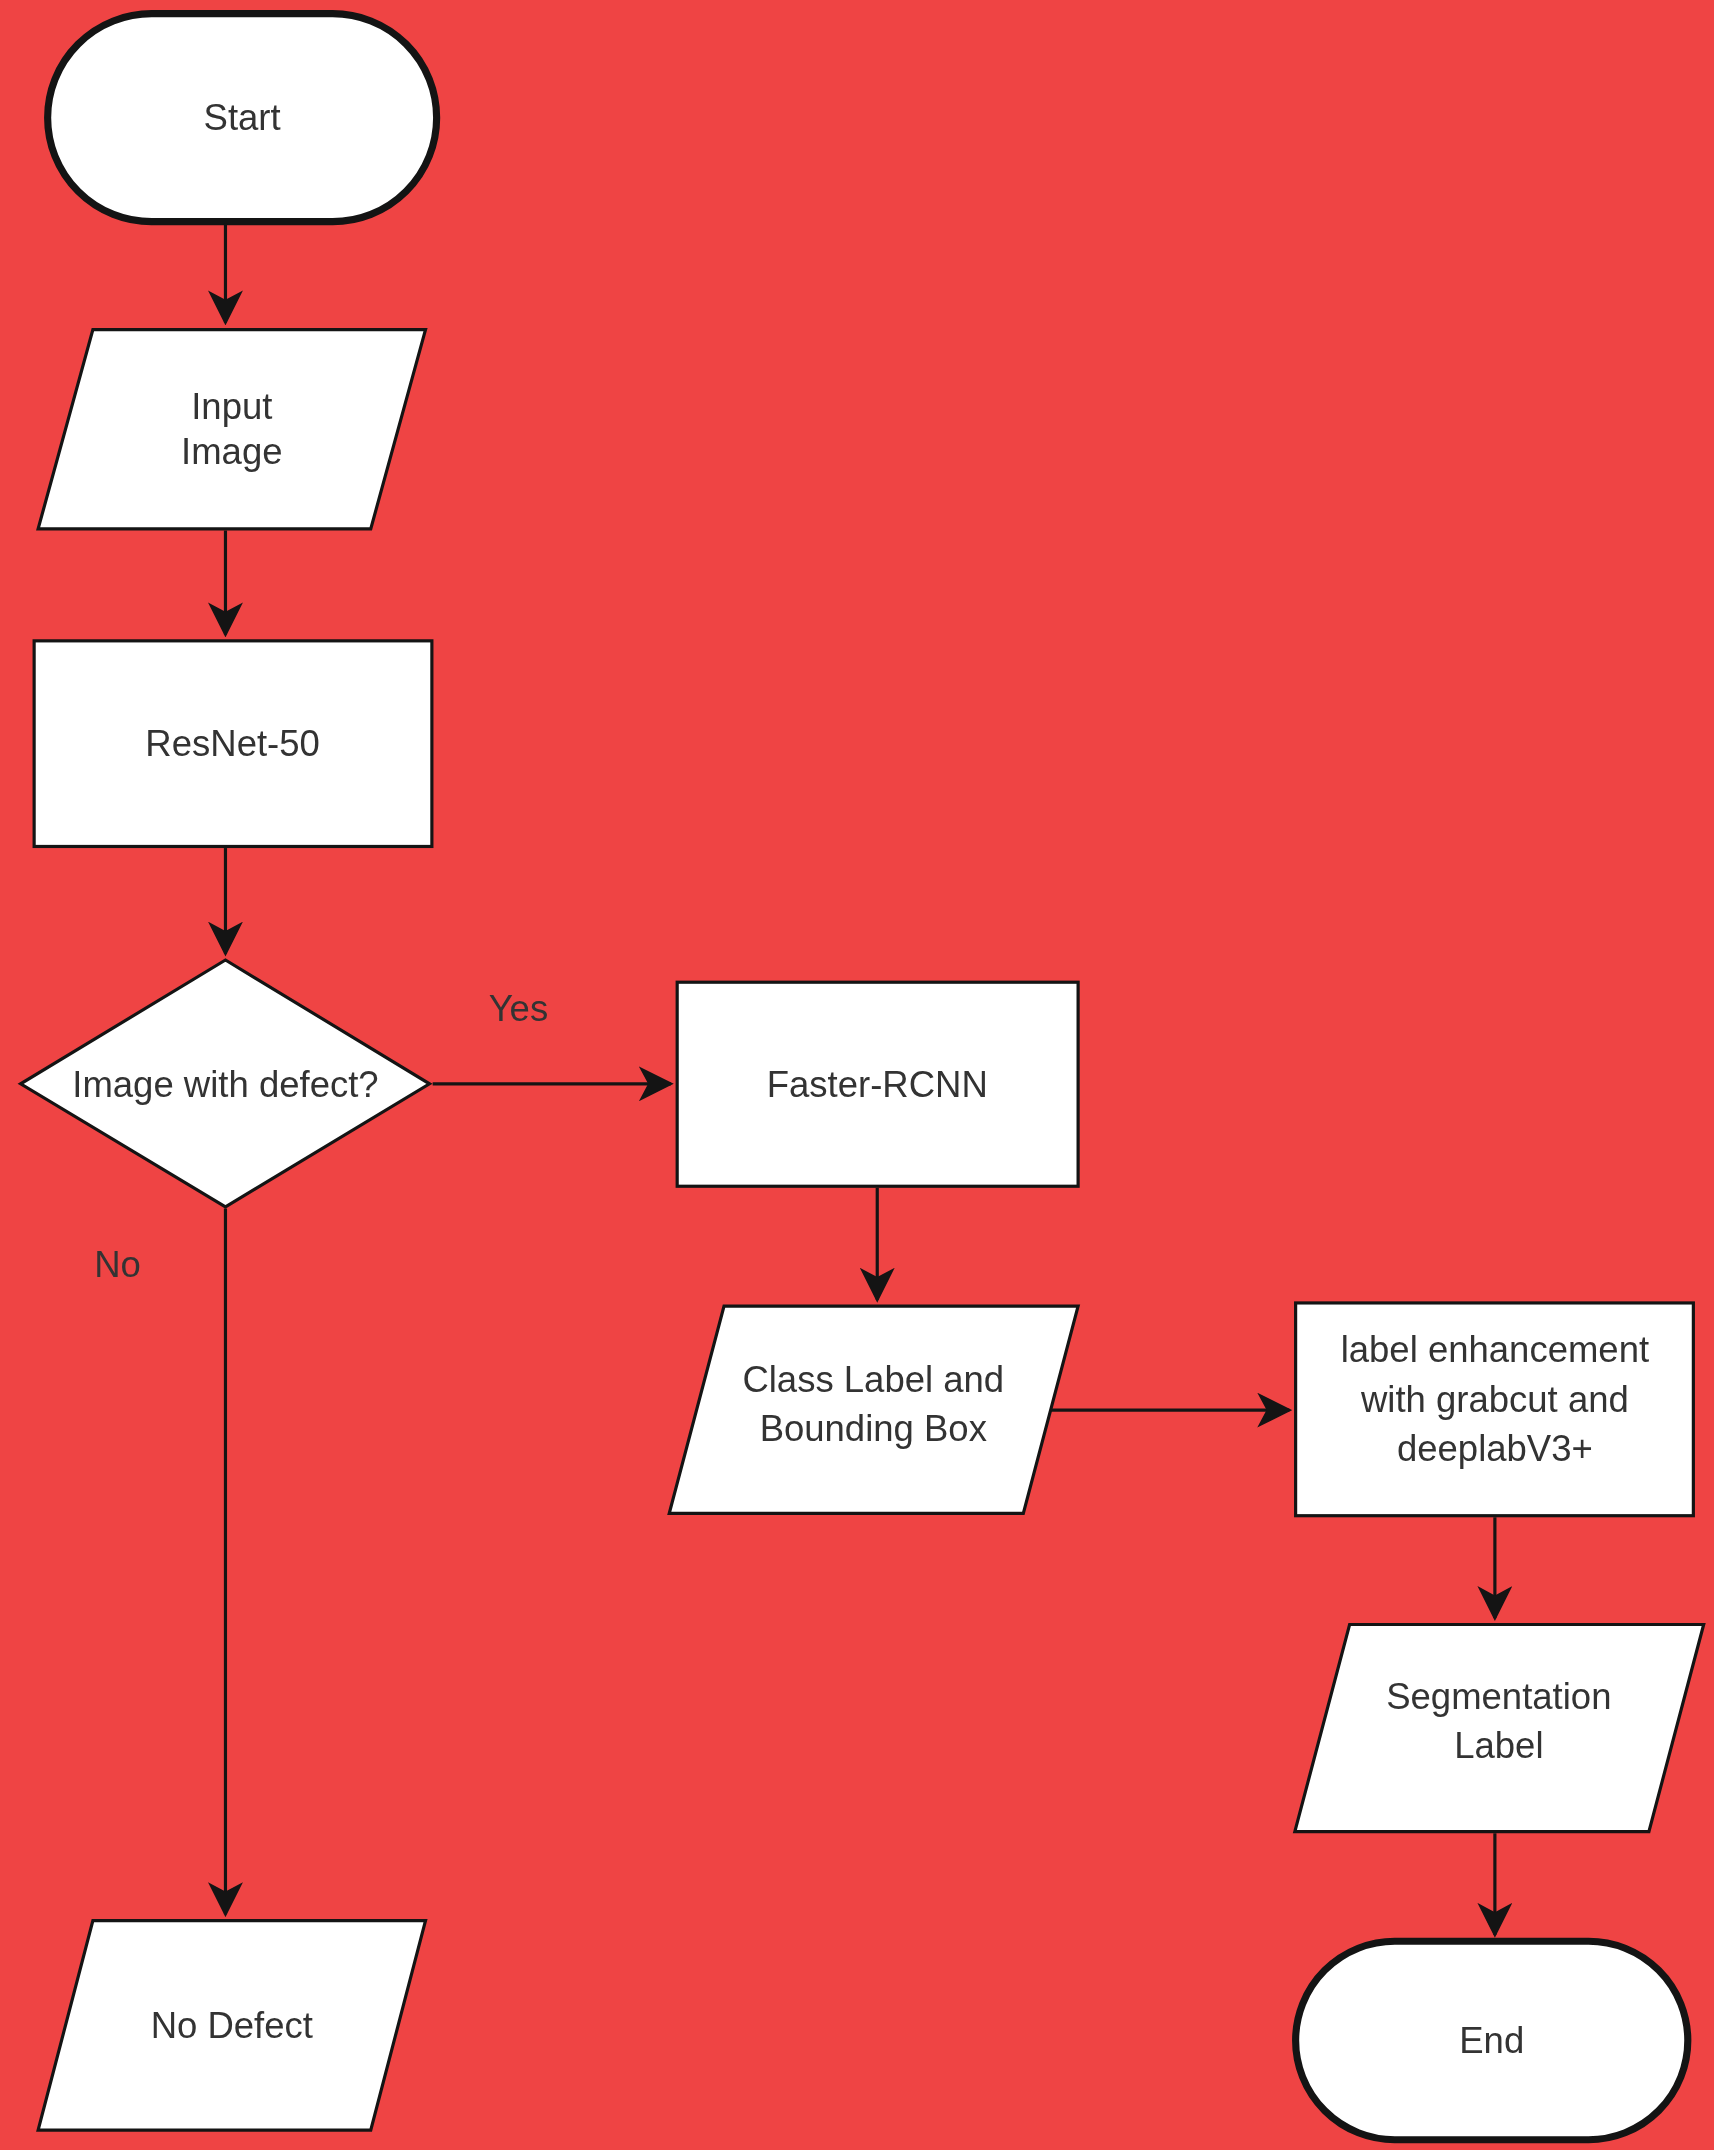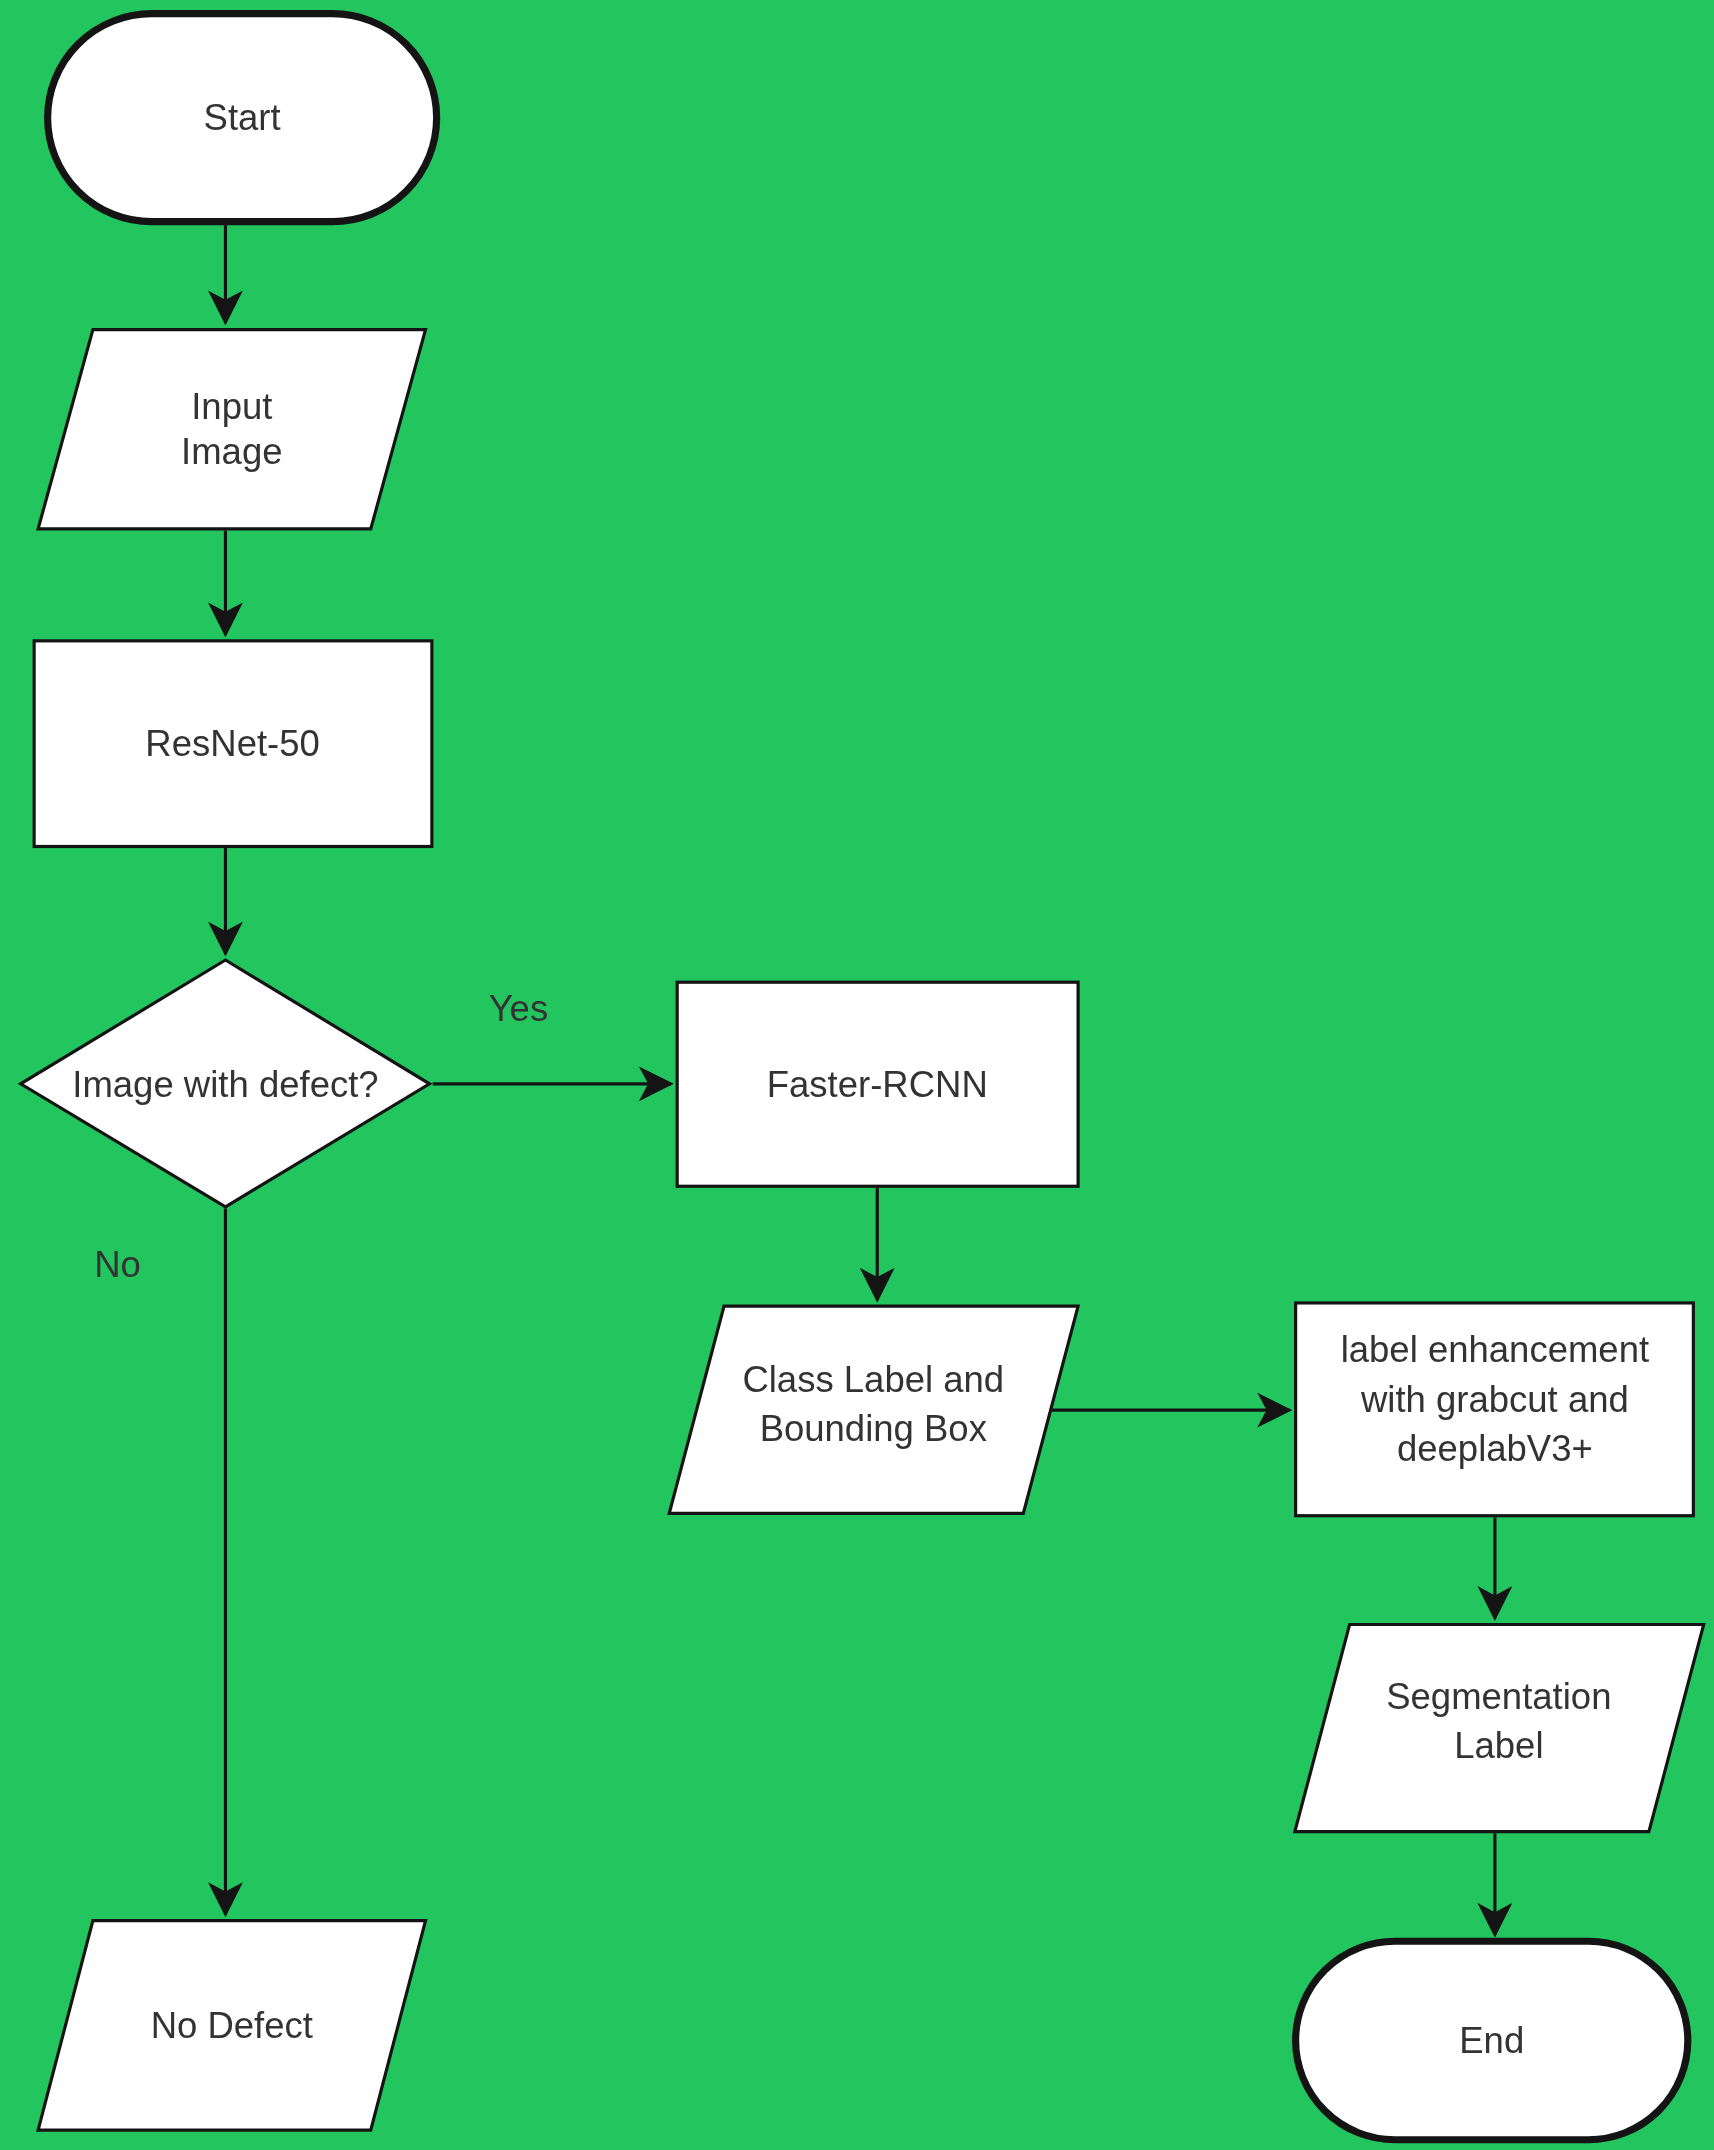--- a/index.html
+++ b/index.html
@@ -3,21 +3,21 @@
 <meta charset="utf-8">
 <style>
   html, body {
     margin: 0;
     padding: 0;
     background: #ffffff;
   }
   .canvas-wrap {
     width: 1714px;
     height: 2151px;
-    background: #22c55e;
+    background: #ef4444;
   }
   svg { display: block; }
   .shape {
     fill: #ffffff;
     stroke: #141414;
     stroke-width: 4;
     stroke-linejoin: miter;
   }
   .shape.thick {
     stroke-width: 9;

